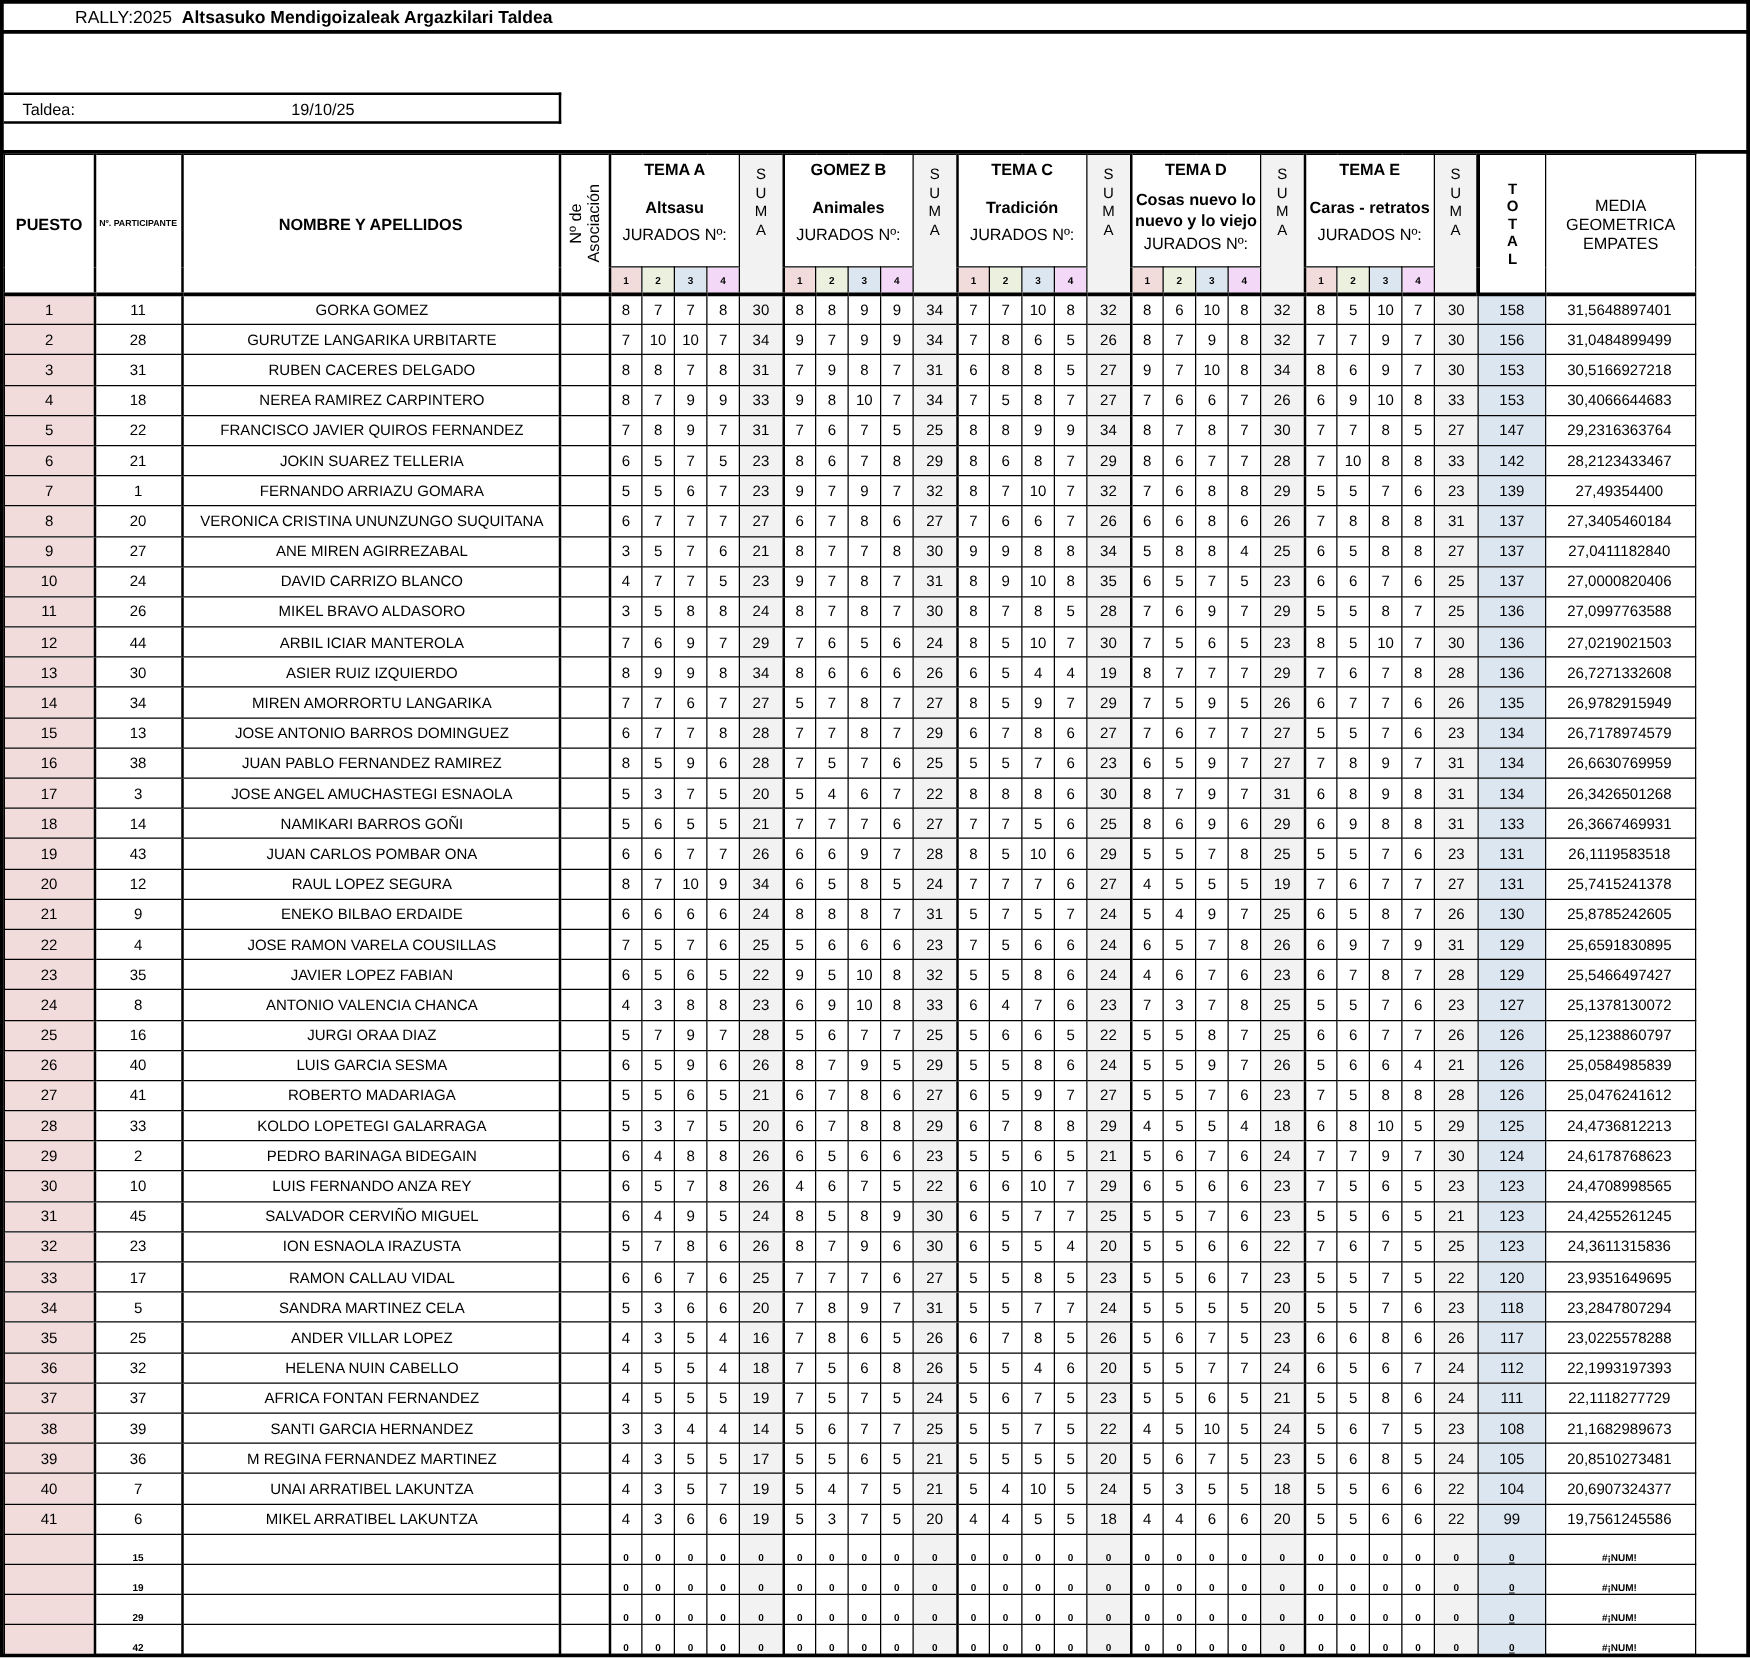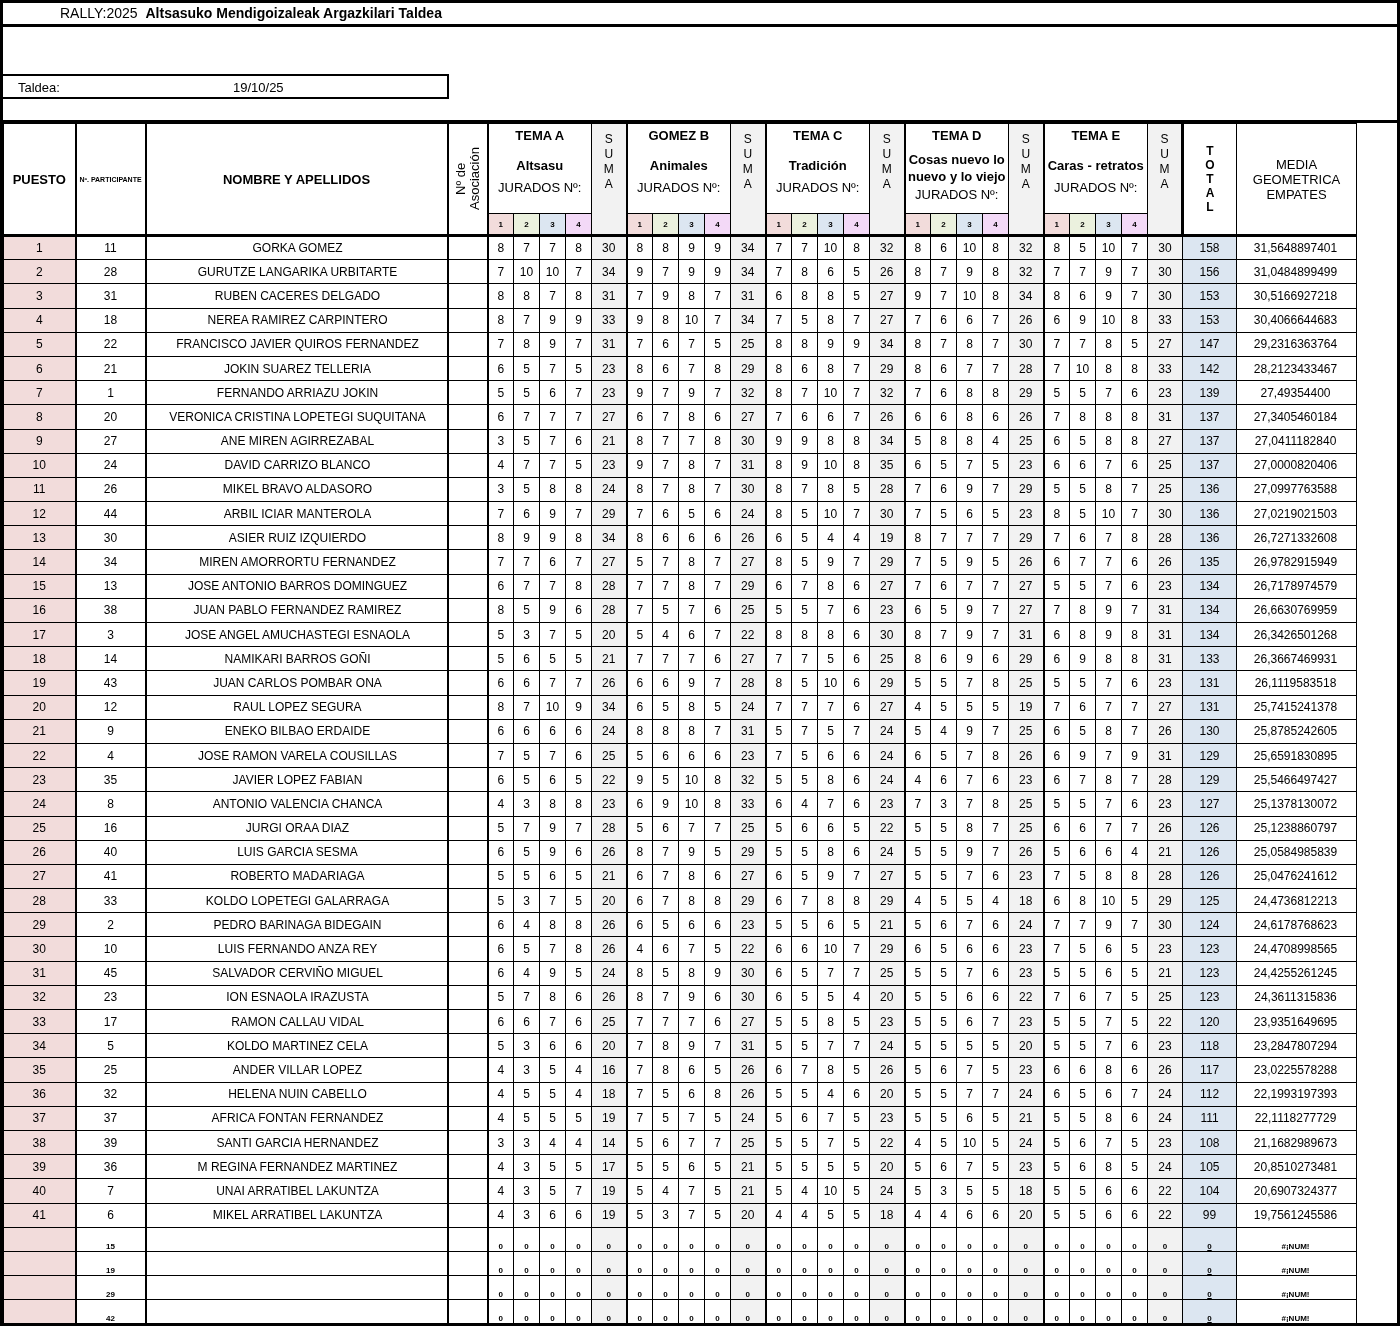--- a/index.html
+++ b/index.html
@@ -344,21 +344,21 @@
         <td class="score" style="vertical-align:middle">10</td>
         <td class="score" style="vertical-align:middle">8</td>
         <td class="score" style="vertical-align:middle">8</td>
         <td class="suma" style="vertical-align:middle">33</td>
         <td class="total" style="vertical-align:middle">142</td>
         <td class="media" style="vertical-align:middle">28,2123433467</td>
       </tr>
       <tr class="row">
         <td class="puesto" style="border-right:2px solid #000">7</td>
         <td style="border-right:2px solid #000;vertical-align:middle">1</td>
-        <td class="name">FERNANDO ARRIAZU JOKIN</td>
+        <td class="name">FERNANDO ARRIAZU GOMARA</td>
         <td style="border-left:2px solid #000"></td>
         <td class="score tb" style="vertical-align:middle">5</td>
         <td class="score" style="vertical-align:middle">5</td>
         <td class="score" style="vertical-align:middle">6</td>
         <td class="score" style="vertical-align:middle">7</td>
         <td class="suma" style="vertical-align:middle">23</td>
         <td class="score tb" style="vertical-align:middle">9</td>
         <td class="score" style="vertical-align:middle">7</td>
         <td class="score" style="vertical-align:middle">9</td>
         <td class="score" style="vertical-align:middle">7</td>
@@ -377,21 +377,21 @@
         <td class="score" style="vertical-align:middle">5</td>
         <td class="score" style="vertical-align:middle">7</td>
         <td class="score" style="vertical-align:middle">6</td>
         <td class="suma" style="vertical-align:middle">23</td>
         <td class="total" style="vertical-align:middle">139</td>
         <td class="media" style="vertical-align:middle">27,49354400</td>
       </tr>
       <tr class="row">
         <td class="puesto" style="border-right:2px solid #000">8</td>
         <td style="border-right:2px solid #000;vertical-align:middle">20</td>
-        <td class="name">VERONICA CRISTINA LOPETEGI SUQUITANA</td>
+        <td class="name">VERONICA CRISTINA UNUNZUNGO SUQUITANA</td>
         <td style="border-left:2px solid #000"></td>
         <td class="score tb" style="vertical-align:middle">6</td>
         <td class="score" style="vertical-align:middle">7</td>
         <td class="score" style="vertical-align:middle">7</td>
         <td class="score" style="vertical-align:middle">7</td>
         <td class="suma" style="vertical-align:middle">27</td>
         <td class="score tb" style="vertical-align:middle">6</td>
         <td class="score" style="vertical-align:middle">7</td>
         <td class="score" style="vertical-align:middle">8</td>
         <td class="score" style="vertical-align:middle">6</td>
@@ -575,21 +575,21 @@
         <td class="score" style="vertical-align:middle">6</td>
         <td class="score" style="vertical-align:middle">7</td>
         <td class="score" style="vertical-align:middle">8</td>
         <td class="suma" style="vertical-align:middle">28</td>
         <td class="total" style="vertical-align:middle">136</td>
         <td class="media" style="vertical-align:middle">26,7271332608</td>
       </tr>
       <tr class="row">
         <td class="puesto" style="border-right:2px solid #000">14</td>
         <td style="border-right:2px solid #000;vertical-align:middle">34</td>
-        <td class="name">MIREN AMORRORTU FERNANDEZ</td>
+        <td class="name">MIREN AMORRORTU LANGARIKA</td>
         <td style="border-left:2px solid #000"></td>
         <td class="score tb" style="vertical-align:middle">7</td>
         <td class="score" style="vertical-align:middle">7</td>
         <td class="score" style="vertical-align:middle">6</td>
         <td class="score" style="vertical-align:middle">7</td>
         <td class="suma" style="vertical-align:middle">27</td>
         <td class="score tb" style="vertical-align:middle">5</td>
         <td class="score" style="vertical-align:middle">7</td>
         <td class="score" style="vertical-align:middle">8</td>
         <td class="score" style="vertical-align:middle">7</td>
@@ -1235,21 +1235,21 @@
         <td class="score" style="vertical-align:middle">5</td>
         <td class="score" style="vertical-align:middle">7</td>
         <td class="score" style="vertical-align:middle">5</td>
         <td class="suma" style="vertical-align:middle">22</td>
         <td class="total" style="vertical-align:middle">120</td>
         <td class="media" style="vertical-align:middle">23,9351649695</td>
       </tr>
       <tr class="row">
         <td class="puesto" style="border-right:2px solid #000">34</td>
         <td style="border-right:2px solid #000;vertical-align:middle">5</td>
-        <td class="name">KOLDO MARTINEZ CELA</td>
+        <td class="name">SANDRA MARTINEZ CELA</td>
         <td style="border-left:2px solid #000"></td>
         <td class="score tb" style="vertical-align:middle">5</td>
         <td class="score" style="vertical-align:middle">3</td>
         <td class="score" style="vertical-align:middle">6</td>
         <td class="score" style="vertical-align:middle">6</td>
         <td class="suma" style="vertical-align:middle">20</td>
         <td class="score tb" style="vertical-align:middle">7</td>
         <td class="score" style="vertical-align:middle">8</td>
         <td class="score" style="vertical-align:middle">9</td>
         <td class="score" style="vertical-align:middle">7</td>

